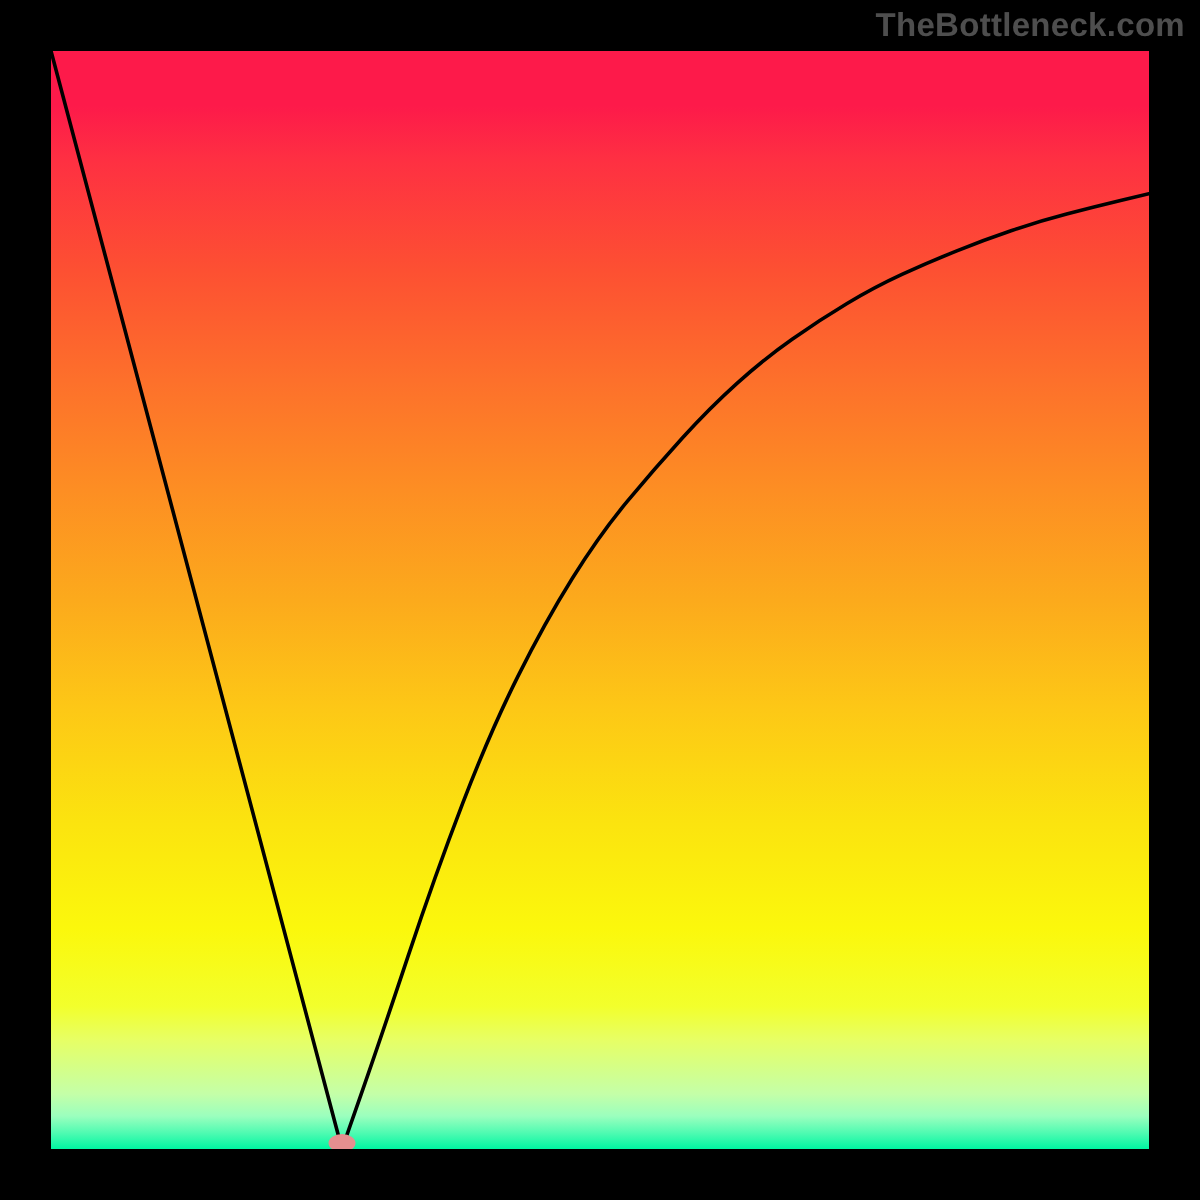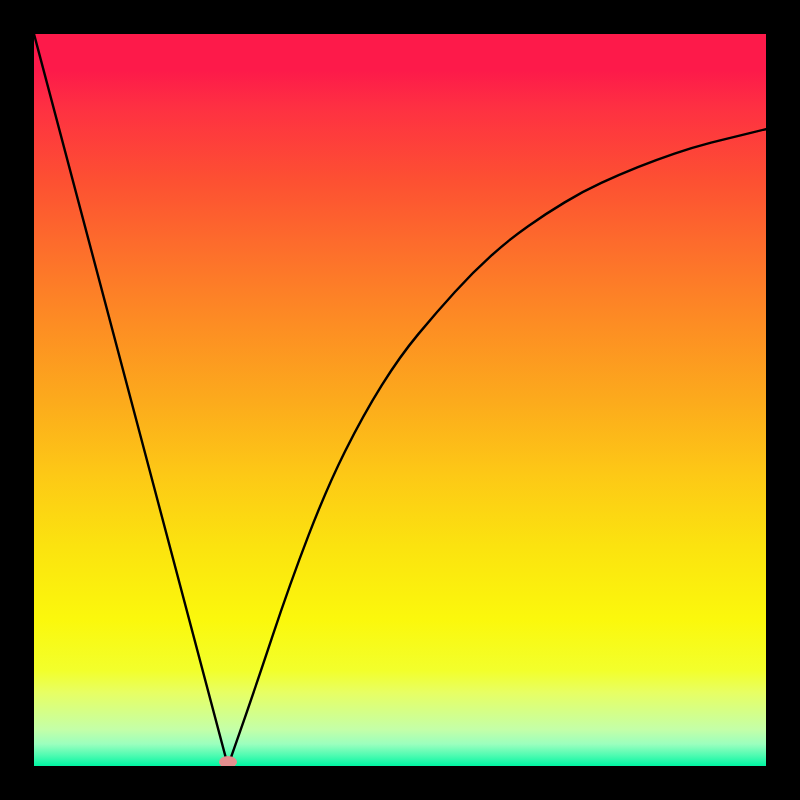--- a/index.html
+++ b/index.html
@@ -68,20 +68,21 @@
     background: #e58f8f;
     border-radius: 9px / 6px;
     transform: translate(-50%, -50%);
     z-index: 3;
   }
 </style>
 </head>
 <body>
 
 <div class="wrap">
+  <div class="watermark">TheBottleneck.com</div>
   <div class="plot">
     <div class="gradient"></div>
     <svg class="curve" width="732" height="732" viewBox="0 0 732 732" preserveAspectRatio="none">
       <path d="M 0 0 L 193.98000000000002 732 L 193.98000000000002 732 Q 193.98000000000002 732 206.79000000000002 695.4 Q 219.6 658.8 237.89999999999998 603.9 Q 256.2 549 274.5 501.41999999999996 Q 292.8 453.84 311.1 417.24 Q 329.40000000000003 380.64 347.70000000000005 351.36 Q 366 322.08 384.3 300.12 Q 402.6 278.16 420.9 258.03 Q 439.2 237.89999999999998 457.5 221.43 Q 475.8 204.96000000000004 494.1 192.15000000000003 Q 512.4 179.34000000000003 530.7 168.36 Q 549 157.38 567.3 148.96200000000005 Q 585.6 140.5440000000001 603.9 133.22400000000005 Q 622.1999999999999 125.904 640.5 119.68200000000002 Q 658.8000000000001 113.46000000000004 677.1 108.702 Q 695.4 103.94399999999996 713.7 99.55199999999996 T 732 95.15999999999997" fill="none" stroke="#000" stroke-width="2.4" stroke-linejoin="round" stroke-linecap="round"></path>
     </svg>
     <div class="marker" style="left: 193.98px; top: 728.34px; background: rgb(229, 143, 143);"></div>
   </div>
 </div>
 
 </body></html>

